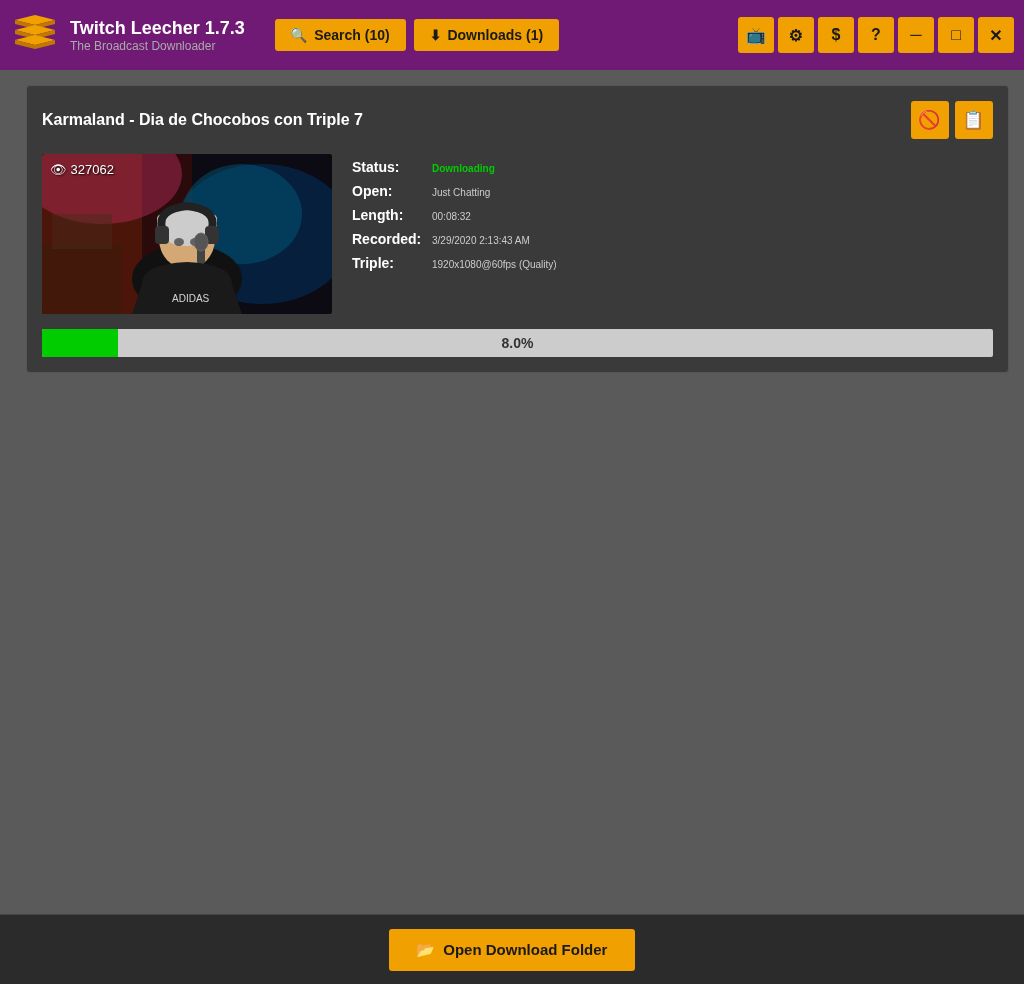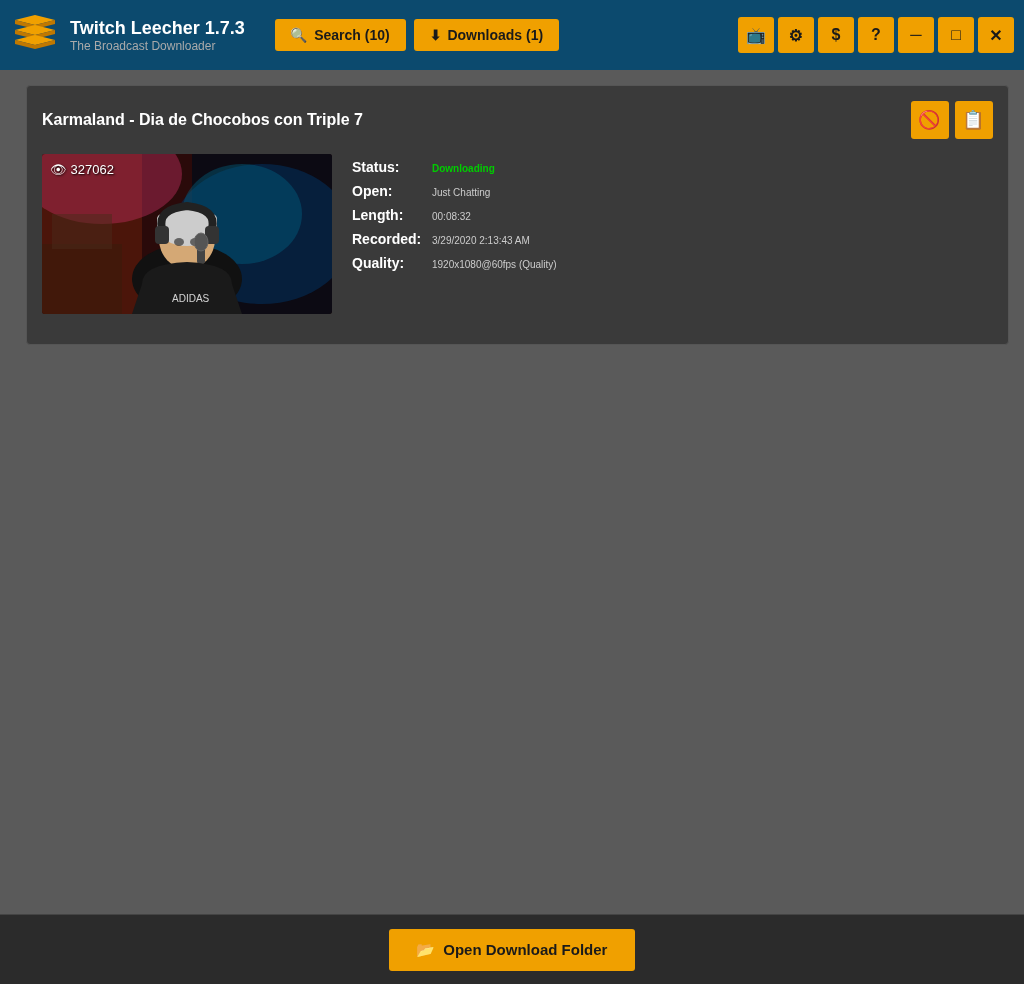--- a/index.html
+++ b/index.html
@@ -9,21 +9,21 @@
       height: 984px;
       background: #5a5a5a;
       font-family: 'Segoe UI', Arial, sans-serif;
       overflow: hidden;
       display: flex;
       flex-direction: column;
     }
 
     
     #title-bar {
-      background: #0c4a6e;
+      background: #701a75;
       display: flex;
       align-items: center;
       height: 70px;
       padding: 0 10px;
       flex-shrink: 0;
     }
 
     #logo {
       display: flex;
       align-items: center;
@@ -378,26 +378,30 @@
         </div>
         <div class="info-row">
           <span class="info-label">Length:</span>
           <span class="info-value">00:08:32</span>
         </div>
         <div class="info-row">
           <span class="info-label">Recorded:</span>
           <span class="info-value">3/29/2020 2:13:43 AM</span>
         </div>
         <div class="info-row">
-          <span class="info-label">Quality:</span>
+          <span class="info-label">Triple:</span>
           <span class="info-value">1920x1080@60fps (Quality)</span>
         </div>
       </div>
     </div>
 
+    <div class="progress-container">
+      <div class="progress-fill" style="width: 8.0%"></div>
+      <span class="progress-label">8.0%</span>
+    </div>
   </div>
 </div>
 
 <div id="footer">
   <button class="footer-btn">
     <span>📂</span>
     <span>Open Download Folder</span>
   </button>
 </div>
 

